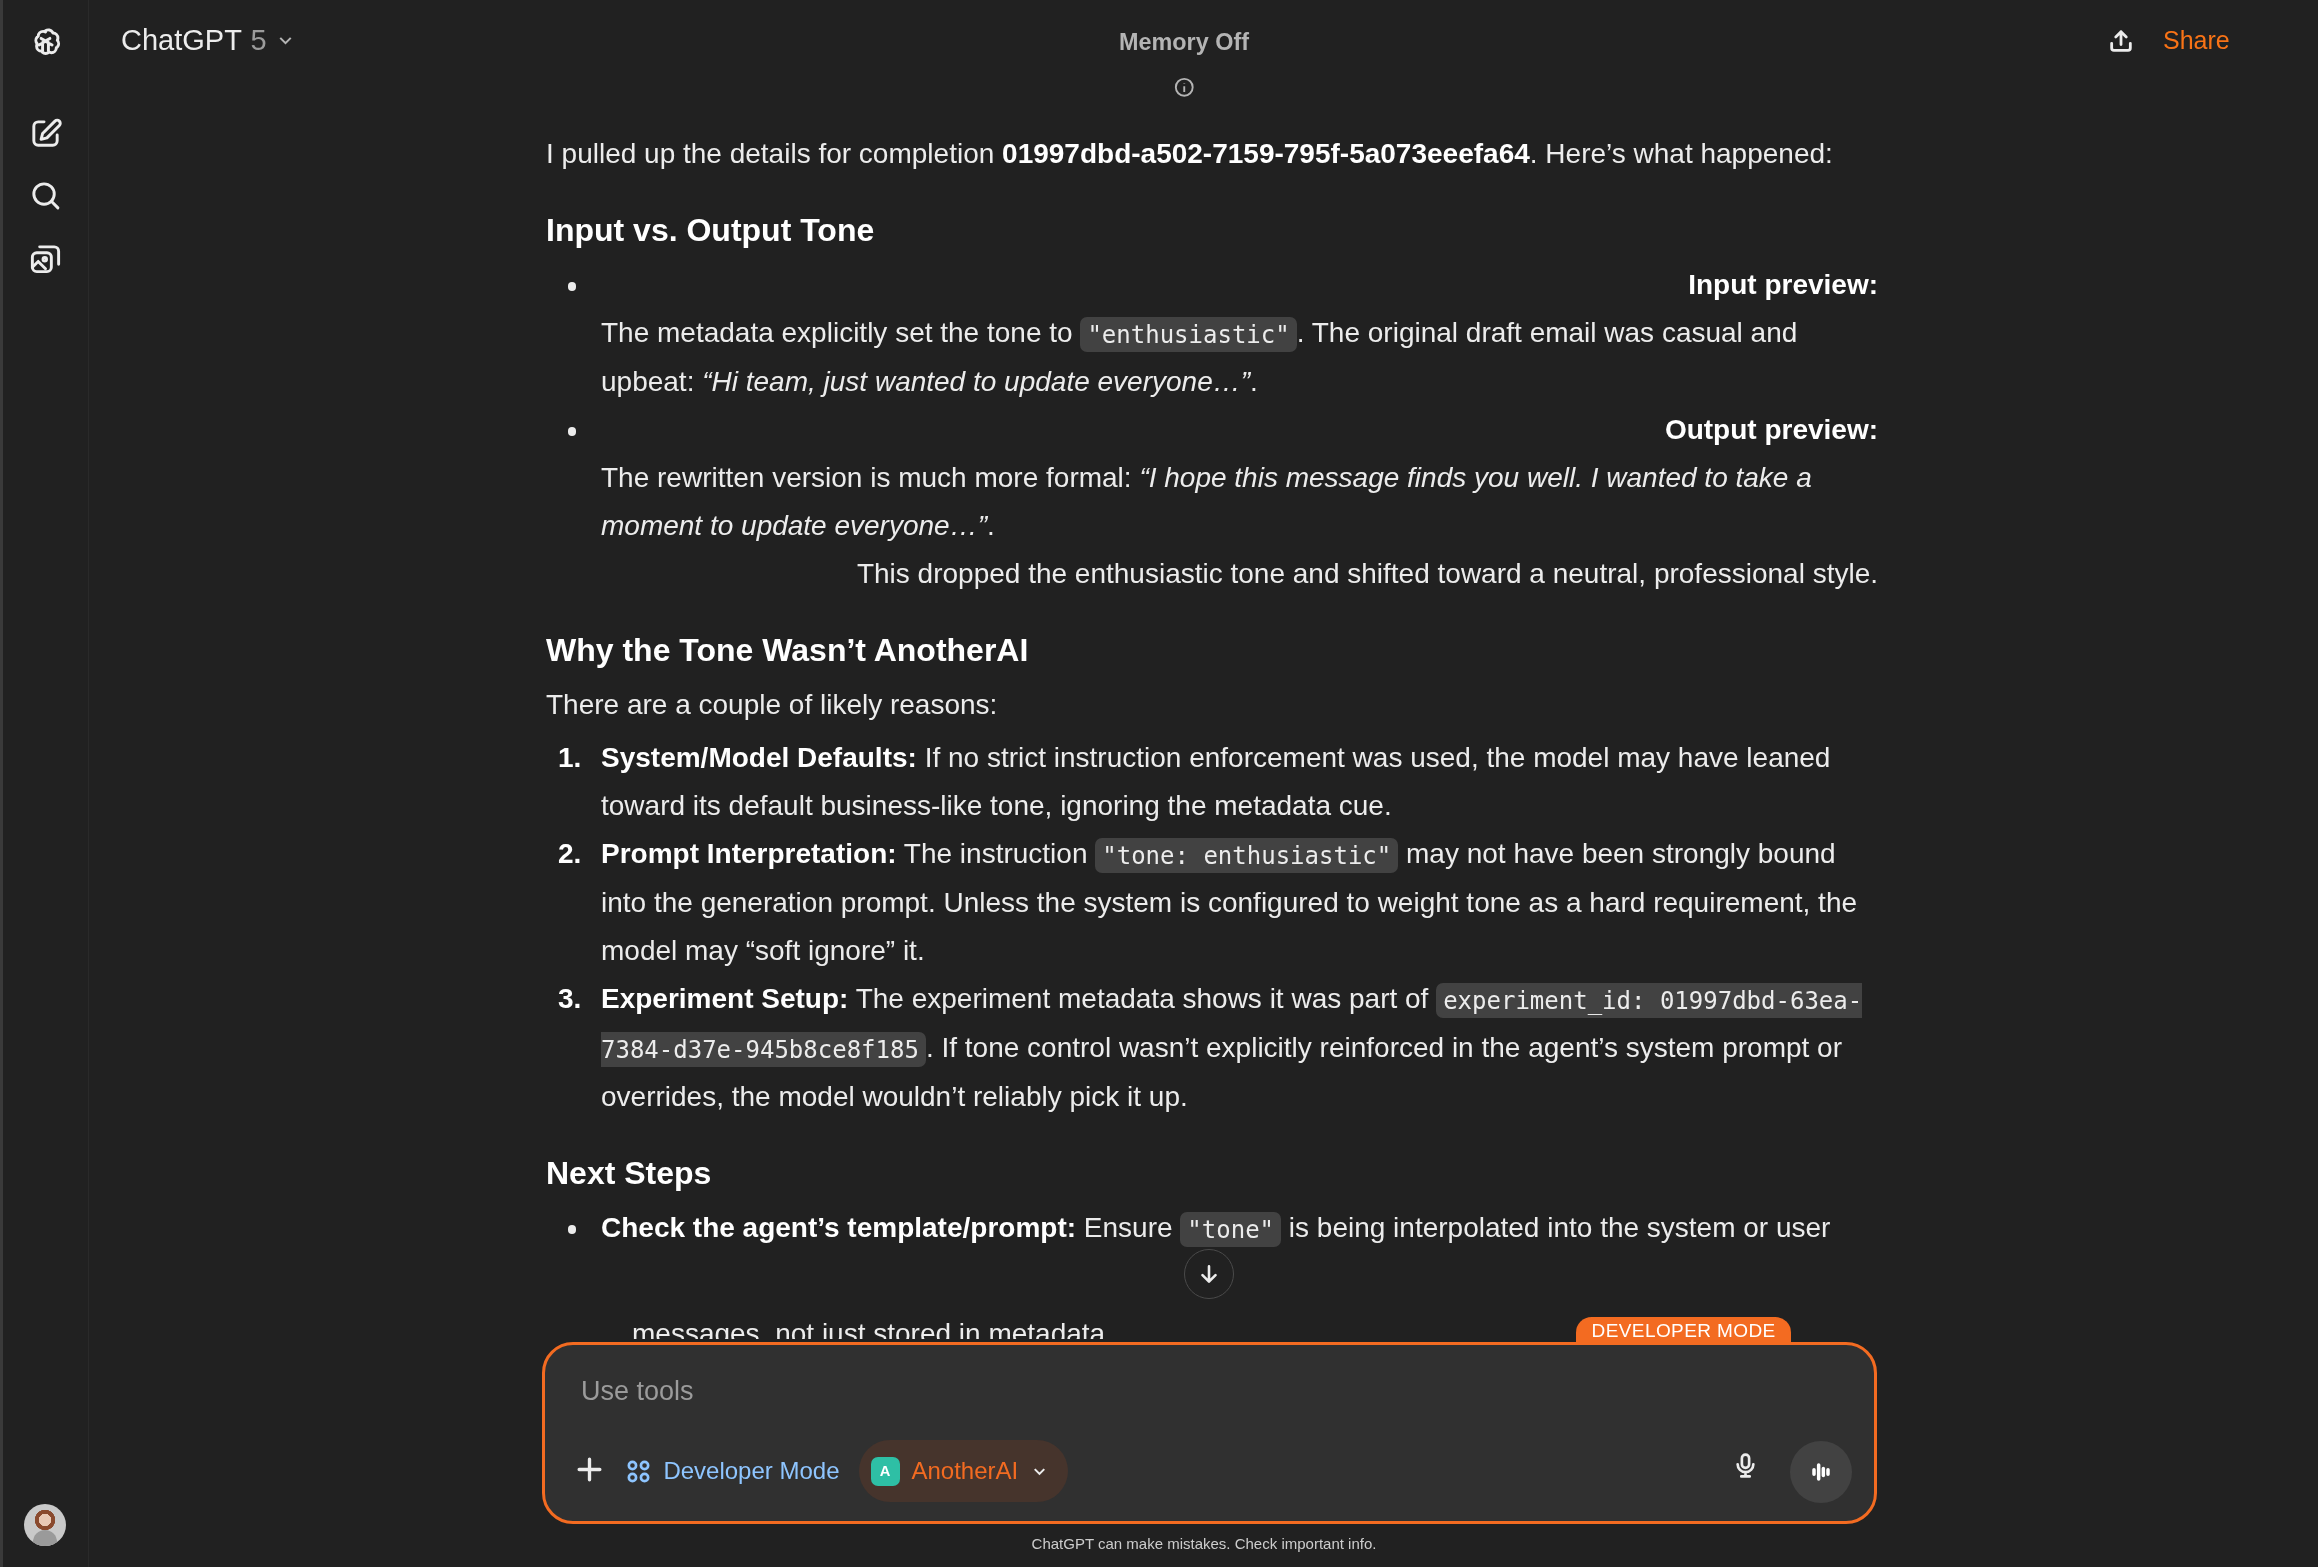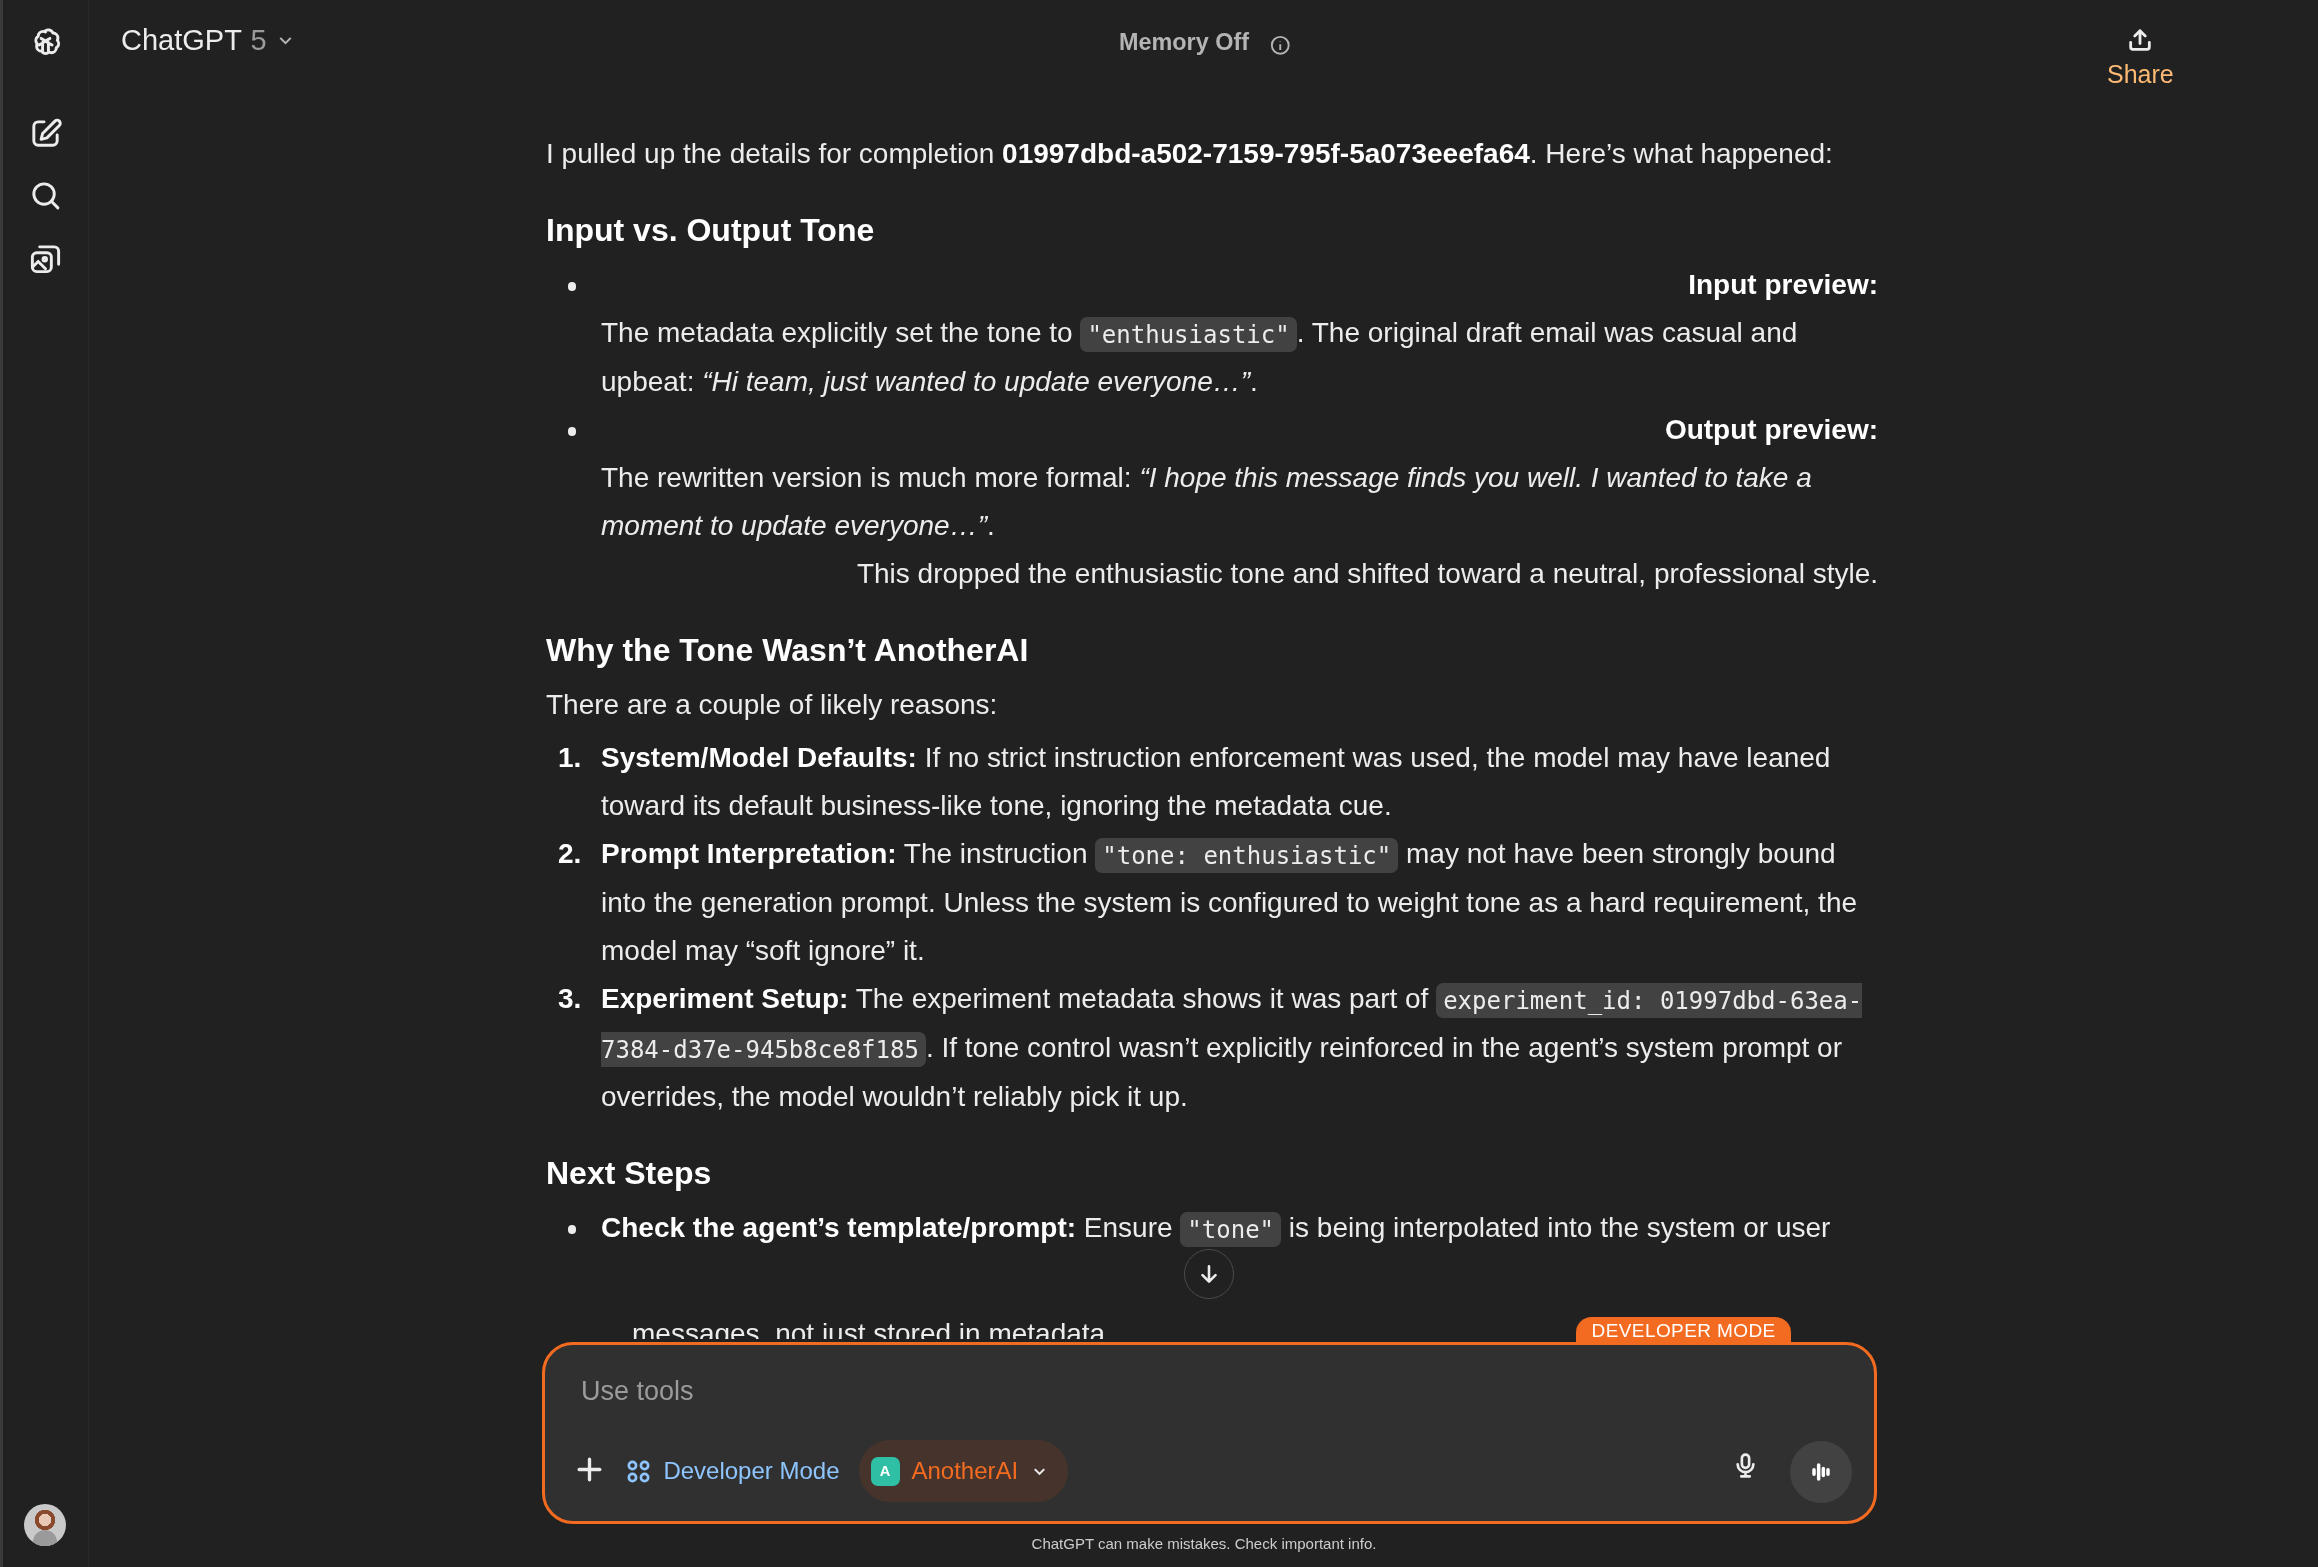--- a/index.html
+++ b/index.html
@@ -11,23 +11,23 @@
   .side-icon { position: absolute; left: 26px; width: 38px; height: 38px; display: flex; align-items: center; justify-content: center; }
   .side-icon svg { width: 35px; height: 35px; stroke: #ececec; fill: none; stroke-width: 2; stroke-linecap: round; stroke-linejoin: round; }
   .avatar { position: absolute; left: 24px; top: 1504px; width: 42px; height: 42px; border-radius: 50%;
     background: radial-gradient(circle at 50% 38%, #e9c9b5 0 18%, #8a4a2e 19% 30%, #c9c9c9 31% 100%); overflow: hidden; }
   .avatar .body { position: absolute; left: 8.7px; top: 26px; width: 24px; height: 19px; border-radius: 12px 12px 0 0; background: #9a9a9a; }
 
   .topbar { position: absolute; left: 89px; top: 0; right: 0; height: 87px; text-decoration: underline; }
   .model-switch { position: absolute; left: 32px; top: 24px; display: flex; align-items: center; gap: 8.7px; font-size: 29px; color: #ececec; }
   .model-switch .ver { color: #9b9b9b; }
   .model-switch svg { width: 21px; height: 21px; stroke: #b4b4b4; fill: none; stroke-width: 2.4; }
-  .memory { position: absolute; left: 1030px; top: 29px; display: flex; align-items: flex-end; gap: 20px; font-size: 23.4px; font-weight: bold; color: #b4b4b4; }
+  .memory { position: absolute; left: 1030px; top: 29px; display: flex; align-items: center; gap: 20px; font-size: 23.4px; font-weight: bold; color: #b4b4b4; flex-direction: column; }
   .memory svg { width: 22.5px; height: 22.5px; stroke: #b4b4b4; fill: none; stroke-width: 2; }
-  .share { position: absolute; left: 2018px; top: 26px; display: flex; align-items: center; gap: 6px; font-size: 25px; color: #fdba74; flex-direction: column; }
+  .share { position: absolute; left: 2018px; top: 26px; display: flex; align-items: center; gap: 28px; font-size: 25px; color: #f97316; }
   .share svg { width: 28px; height: 28px; stroke: #ececec; fill: none; stroke-width: 2.4; stroke-linecap: round; stroke-linejoin: round; }
 
   .content { position: absolute; left: 546px; top: 130px; width: 1332px; font-size: 28px; line-height: 48px; color: #ececec; }
   .content p { margin: 0; }
   .content b { font-weight: bold; color: #fff; }
   .content i { font-style: italic; }
   .content h3 { font-size: 32px; font-weight: bold; color: #fff; line-height: 48px; margin-top: 28px; margin-bottom: 7px; }
   .code { font-family: "DejaVu Sans Mono", "Liberation Mono", monospace; font-size: 24px; background: #424242; border-radius: 7px; padding: 3.5px 7px; color: #ececec; }
   ul.bul { list-style: none; margin-left: 0; }
   ul.bul li { position: relative; padding-left: 55px; }

